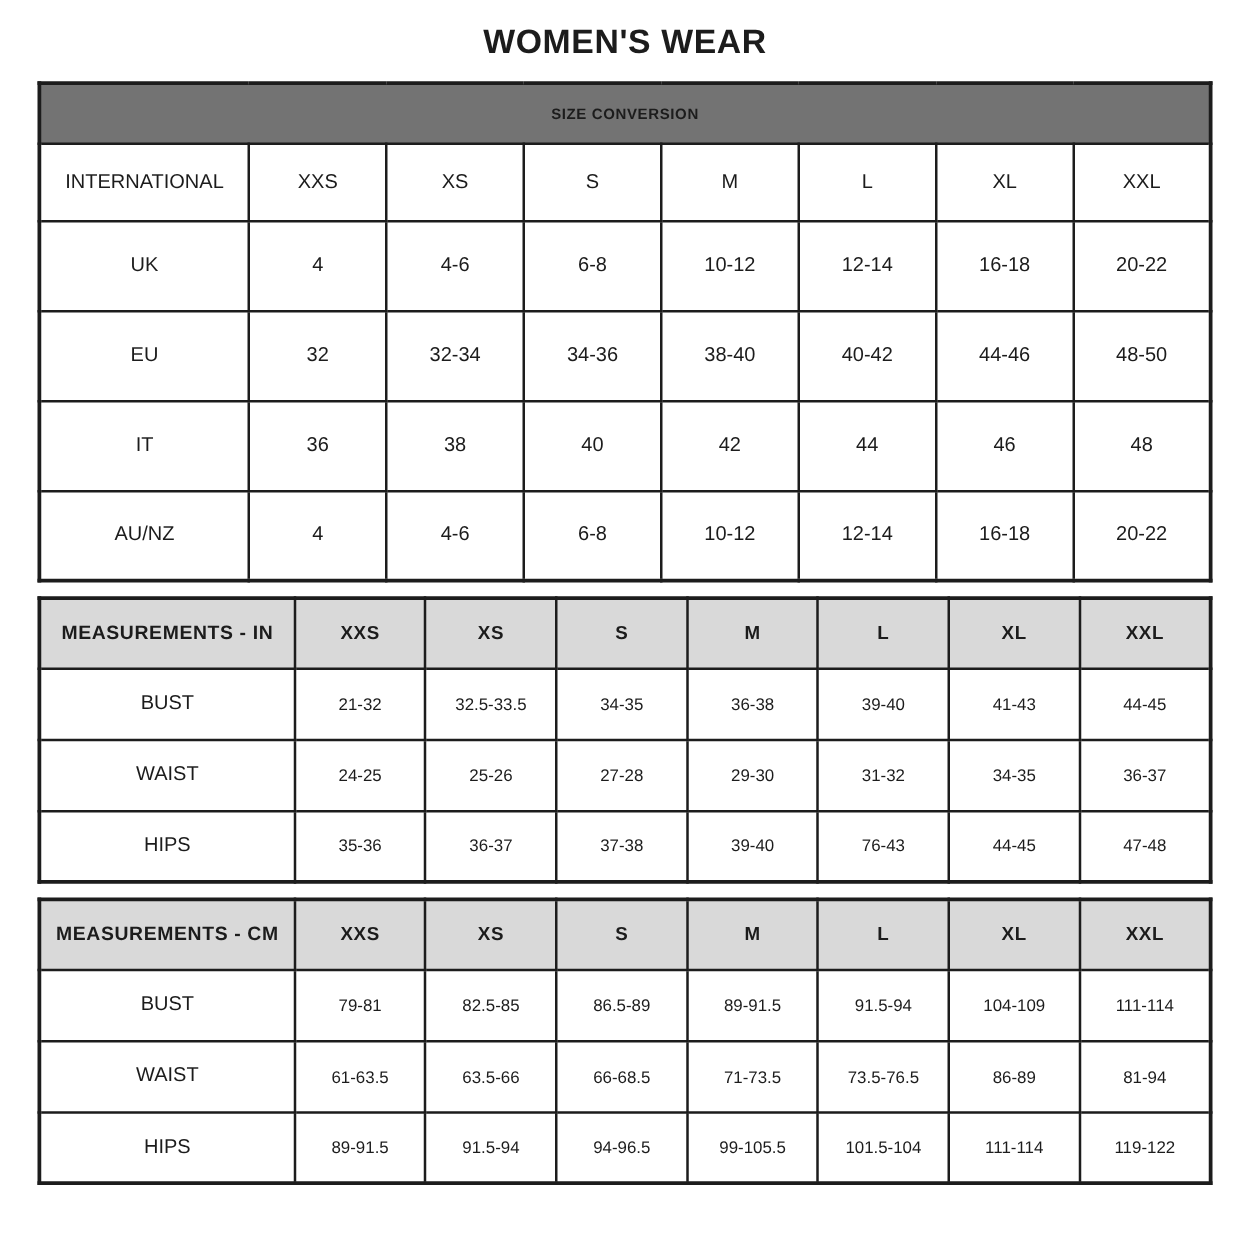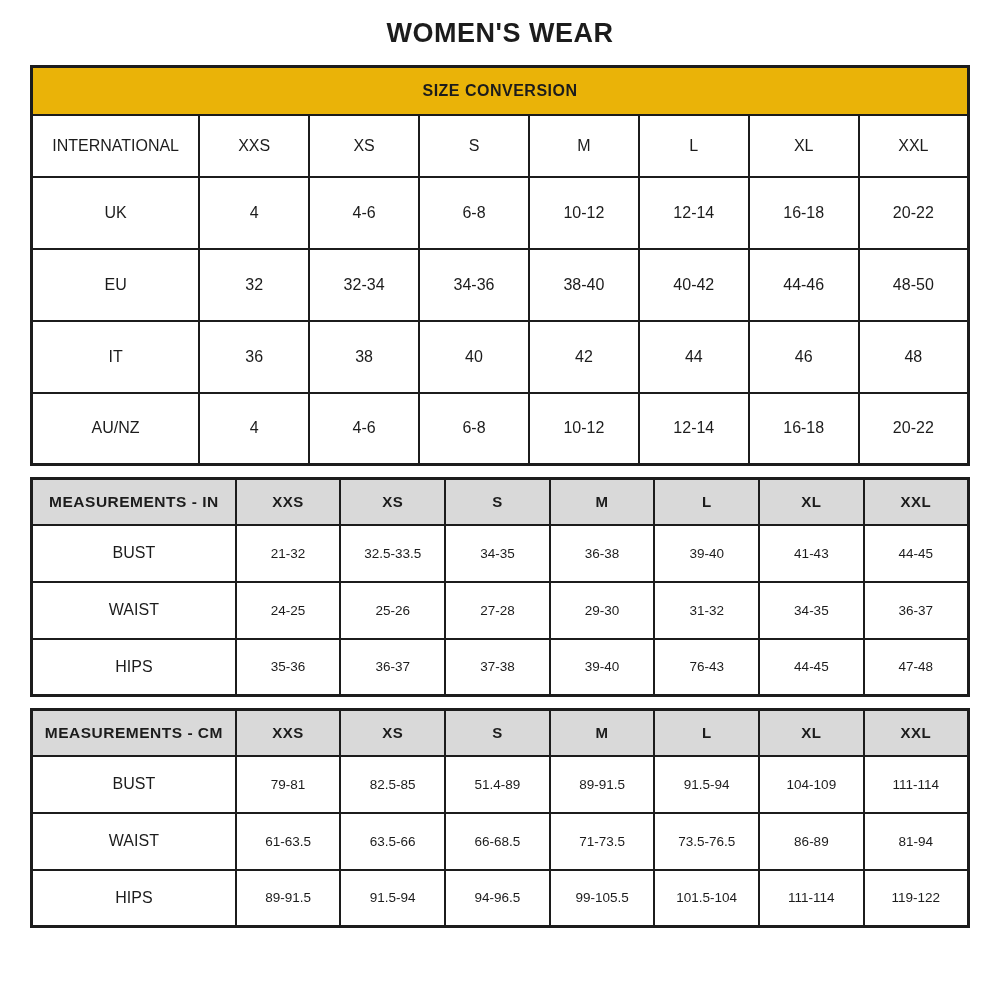--- a/index.html
+++ b/index.html
@@ -27,30 +27,30 @@
   td, th {
     border: 2px solid #1c1c1c;
     text-align: center;
     vertical-align: middle;
     padding: 0 2px;
     font-weight: 500;
   }
   
   .t1 .section-head th {
     height: 48px;
-    background: #eab308;
-    font-size: 16px;
+    background: #737373;
+    font-size: 12px;
     font-weight: 700;
     letter-spacing: 0.5px;
   }
   .t1 .cols td { height: 62px; font-size: 16px; }
   .t1 tbody td { height: 72px; font-size: 16px; }
   
   .tm thead th {
-    height: 46px;
+    height: 56px;
     background: #d9d9d9;
     font-size: 15px;
     font-weight: 700;
     letter-spacing: 0.5px;
   }
   .tm thead th.first { font-size: 15.5px; }
   .tm tbody td { height: 57px; font-size: 13.5px; }
   .tm tbody td.row-label { font-size: 16px; }
   .gap { height: 11px; }
 </style>
@@ -213,21 +213,21 @@
         <th>L</th>
         <th>XL</th>
         <th>XXL</th>
       </tr>
     </thead>
     <tbody>
       <tr>
         <td class="row-label">BUST</td>
         <td>79-81</td>
         <td>82.5-85</td>
-        <td>51.4-89</td>
+        <td>86.5-89</td>
         <td>89-91.5</td>
         <td>91.5-94</td>
         <td>104-109</td>
         <td>111-114</td>
       </tr>
       <tr>
         <td class="row-label">WAIST</td>
         <td>61-63.5</td>
         <td>63.5-66</td>
         <td>66-68.5</td>

